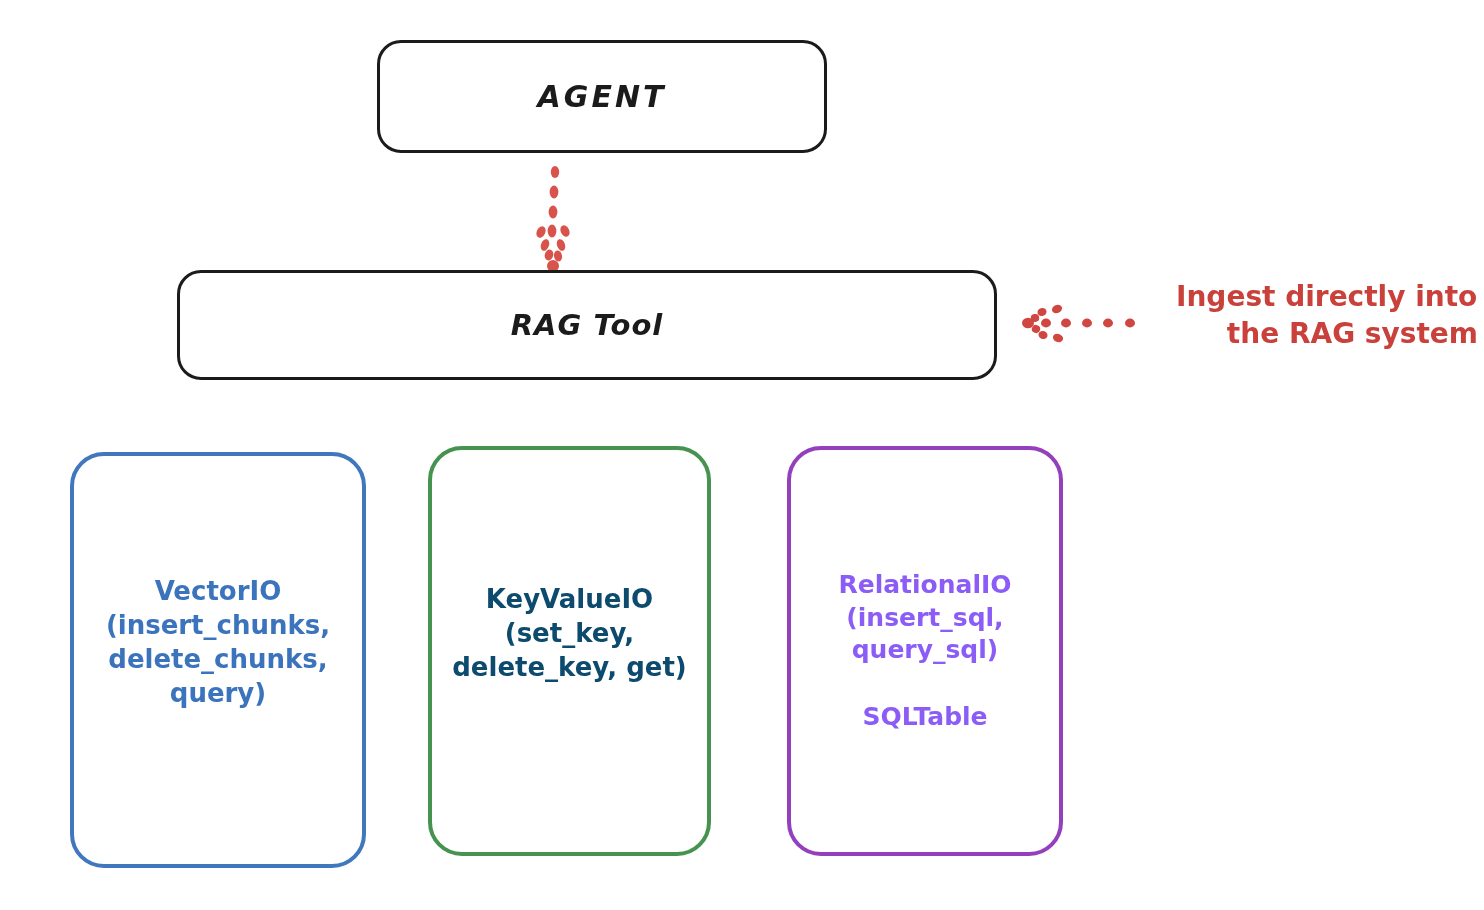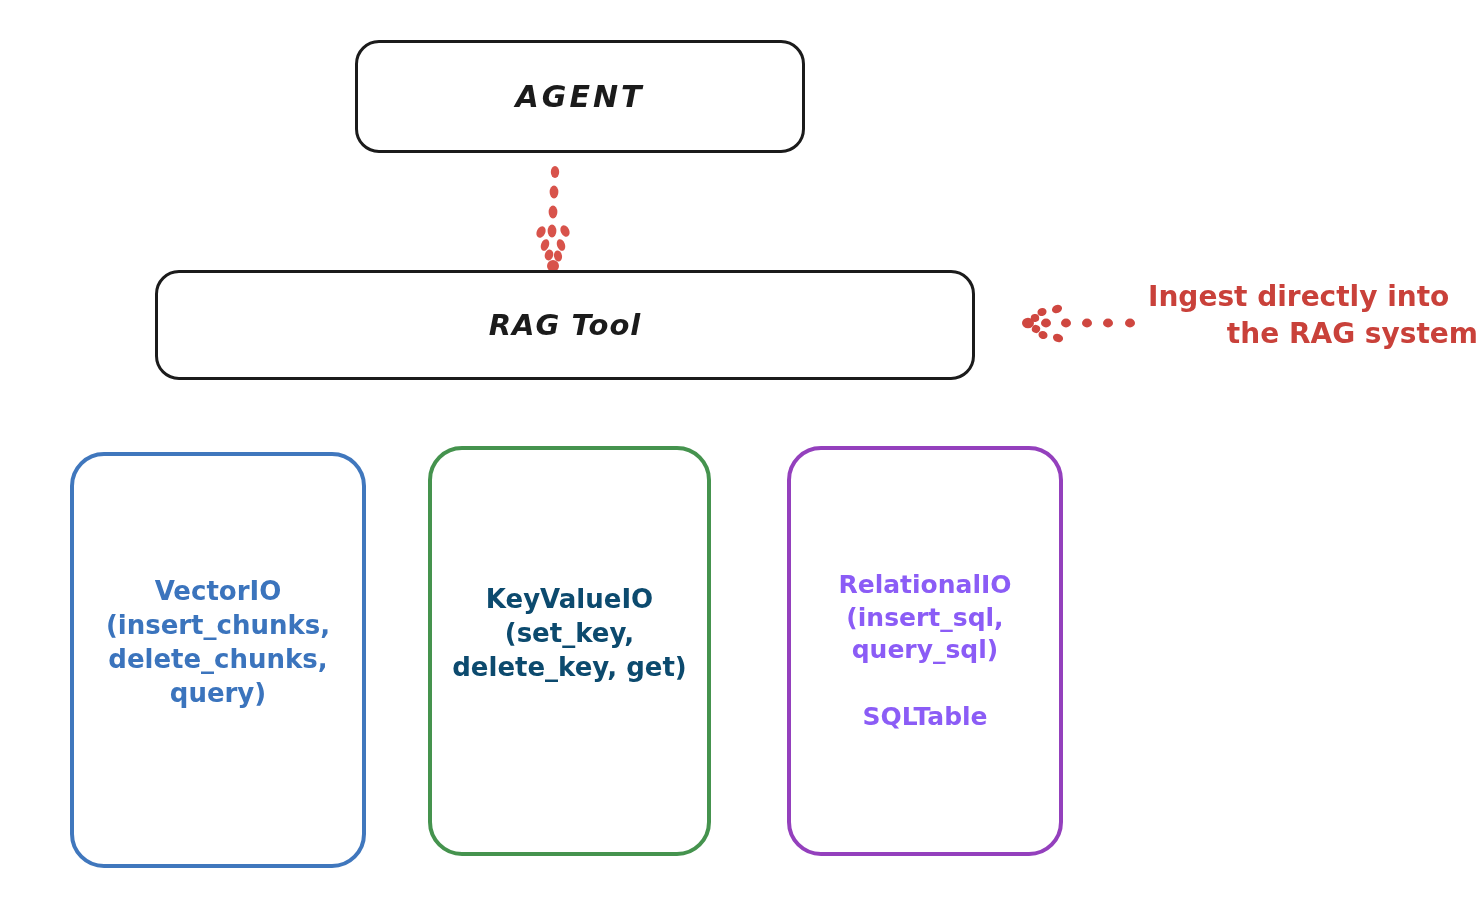--- a/index.html
+++ b/index.html
@@ -29,20 +29,21 @@
     align-items: center;
     justify-content: center;
     text-align: center;
     background: #ffffff;
   }
 
   
   .box-black {
     border: 3.5px solid #1b1b1b;
     border-radius: 26px;
+    margin-left: 22px;
   }
   .box-black .label {
     font-family: "DejaVu Sans", sans-serif;
     font-style: italic;
     font-weight: 600;
     letter-spacing: 2px;
     color: #1b1b1b;
   }
 
   #agent-box {
@@ -108,21 +109,21 @@
     position: absolute;
     left: 1148px; top: 279px;
     width: 330px;
     color: #c9413a;
     font-family: "DejaVu Sans", sans-serif;
     font-weight: 600;
     font-size: 28px;
     line-height: 1.32;
     text-align: left;
   }
-  #annotation .ann-line { display: block; white-space: nowrap; }
+  #annotation .ann-line { display: block; white-space: nowrap; margin-left: 28px; }
   #annotation .ann-line.indent { padding-left: 22px; text-align: right; }
 </style>
 </head>
 <body>
 
 <svg id="canvas" viewBox="0 0 1484 910">
   <g>
 
     <g fill="#d8534b">
       <ellipse cx="555" cy="172" rx="4.2" ry="6"></ellipse>

